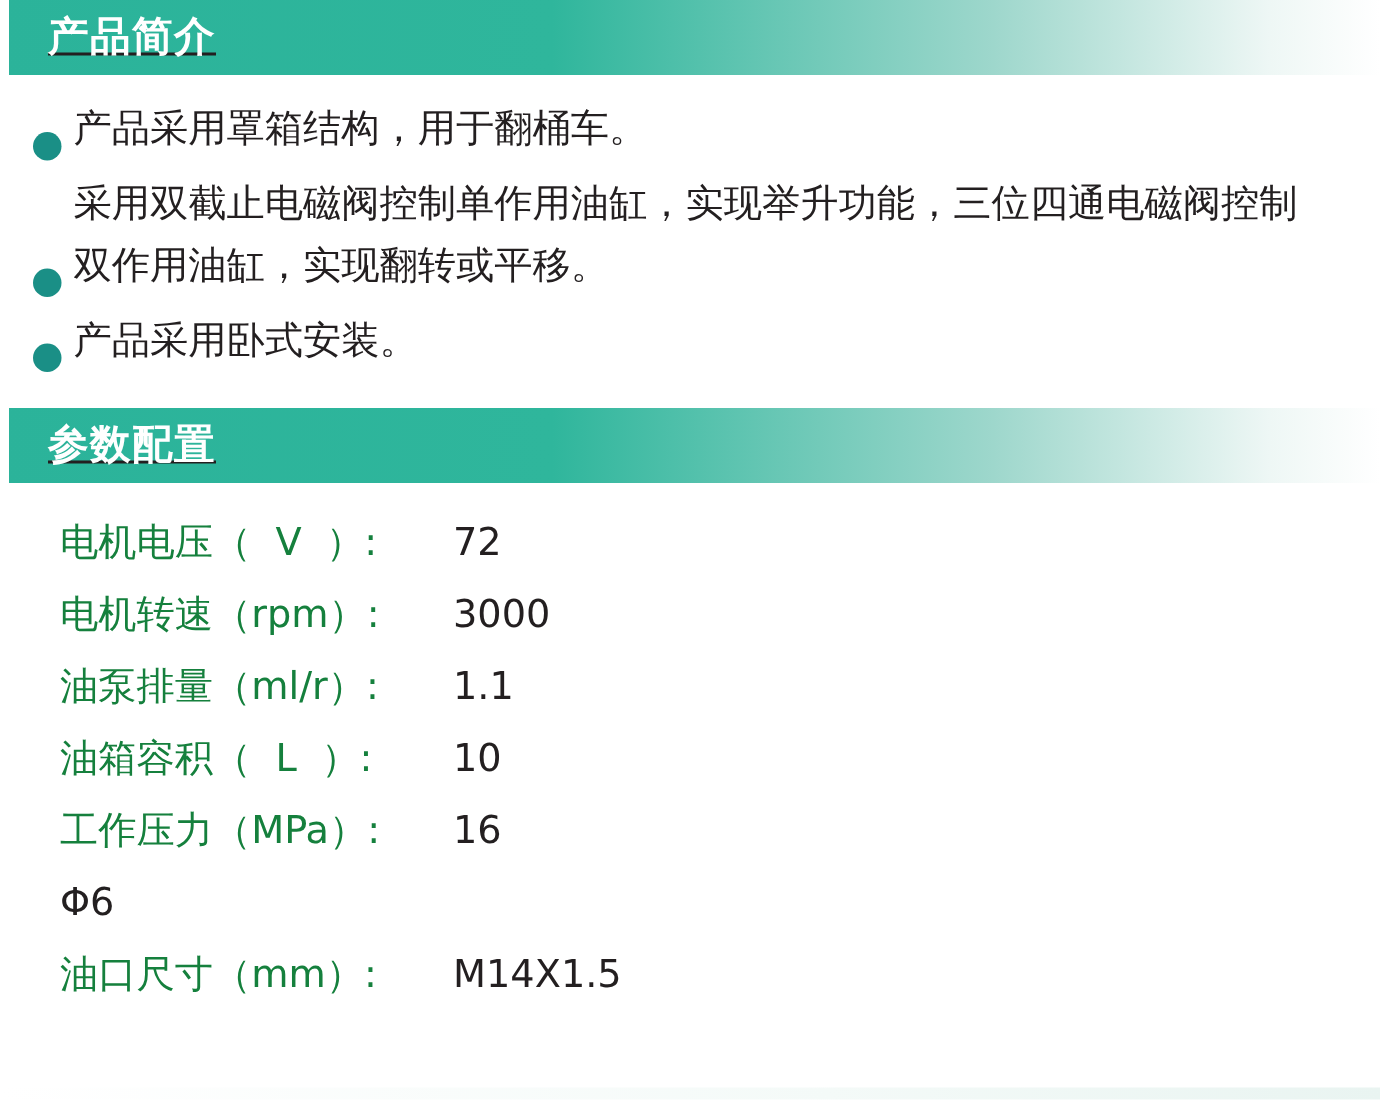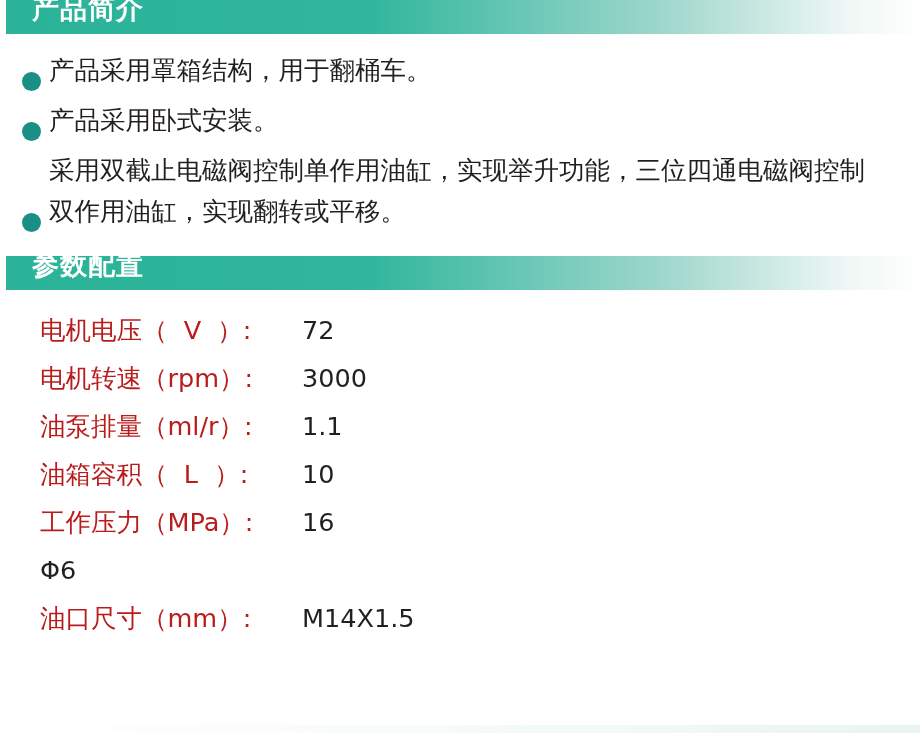--- a/index.html
+++ b/index.html
@@ -17,24 +17,25 @@
   .page {
     position: relative;
     width: 920px;
     height: 733px;
     box-sizing: border-box;
   }
 
   
   .section-header {
     position: relative;
-    height: 34px;
+    height: 50px;
     background: linear-gradient(to right, #2bb39a 0%, #2fb69c 40%, #9ed7cc 72%, #eef7f5 92%, #ffffff 100%);
     display: flex;
     align-items: flex-end;
+    text-decoration: underline;
   }
   .section-header .bar {
     width: 6px;
     height: 50px;
     background: #ffffff;
     flex: 0 0 auto;
   }
   .section-header .title {
     font-size: 27px;
     font-weight: bold;
@@ -84,21 +85,21 @@
   }
   .spec-row {
     display: flex;
     align-items: baseline;
     height: 48px;
   }
   .spec-label {
     width: 262px;
     flex: 0 0 auto;
     font-size: 25.5px;
-    color: #b91c1c;
+    color: #15803d;
     white-space: pre;
   }
   .spec-value {
     font-size: 25.5px;
     color: #231f20;
     white-space: pre;
     margin-top: 12px;
   }
 
   
@@ -121,25 +122,25 @@
     <div class="title">产品简介</div>
   </div>
 
   <div class="intro">
     <div class="bullet-row">
       <div class="dot"></div>
       <div class="bullet-text">产品采用罩箱结构，用于翻桶车。</div>
     </div>
     <div class="bullet-row">
       <div class="dot"></div>
-      <div class="bullet-text">产品采用卧式安装。</div>
+      <div class="bullet-text">采用双截止电磁阀控制单作用油缸，实现举升功能，三位四通电磁阀控制双作用油缸，实现翻转或平移。</div>
     </div>
     <div class="bullet-row">
       <div class="dot"></div>
-      <div class="bullet-text">采用双截止电磁阀控制单作用油缸，实现举升功能，三位四通电磁阀控制双作用油缸，实现翻转或平移。</div>
+      <div class="bullet-text">产品采用卧式安装。</div>
     </div>
   </div>
 
   <div class="divider"></div>
 
   <div class="section-header">
     <div class="bar"></div>
     <div class="title">参数配置</div>
   </div>
 

